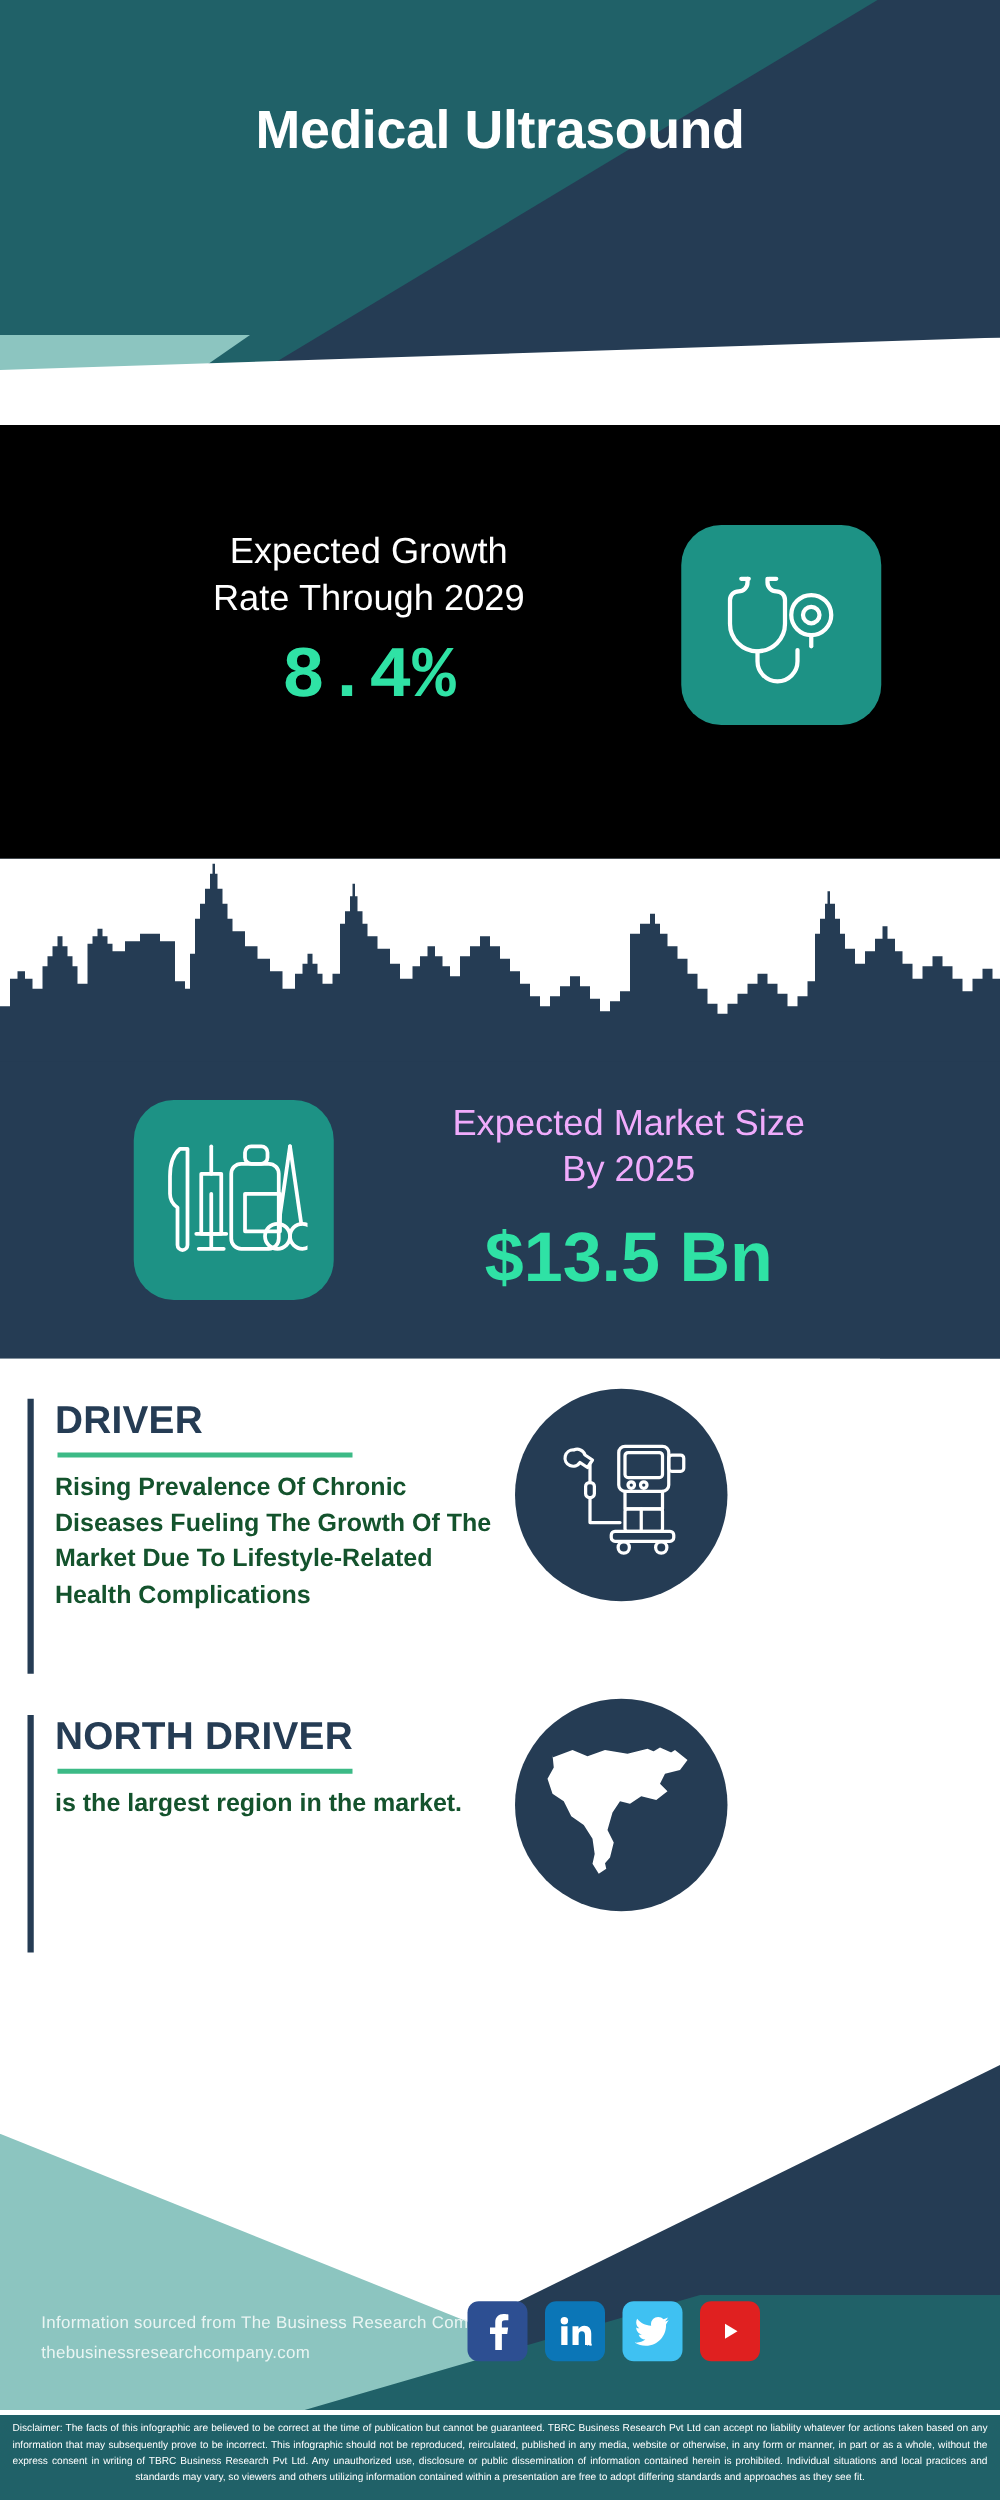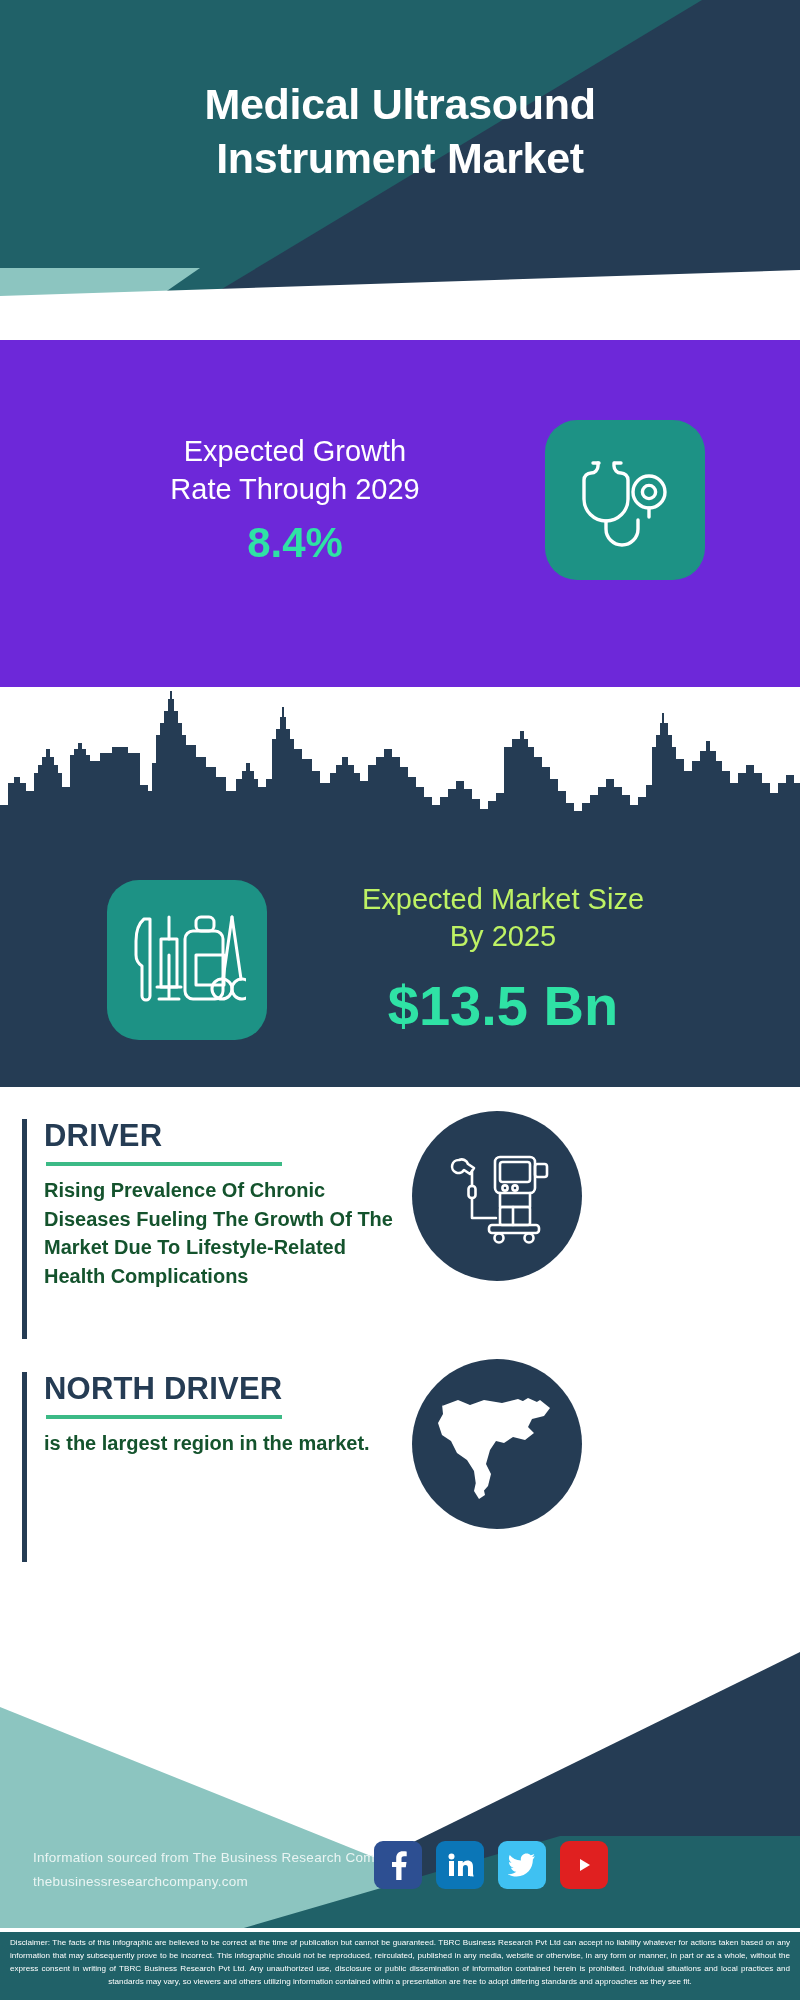--- a/index.html
+++ b/index.html
@@ -49,33 +49,34 @@
   }
   .header-lightteal::after{
     content:""; position:absolute; left:0; top:268px; width:200px; height:72px;
     background:#8cc5c0;
     clip-path: polygon(0 0, 200px 0, 96px 72px, 0 72px);
   }
 
   
   .growth {
     position:absolute; left:0; top:332px; width:800px; height:355px;
-    background:#6d28d9;
+    background:#000000;
   }
   .growth-inner {
     position:absolute; left:0; top:88px; width:800px;
     display:flex; align-items:center; justify-content:center; gap:50px;
   }
   .growth-text { text-align:center; width:400px; }
   .growth-label {
     color:#ffffff; font-size:29px; line-height:1.32; font-weight:normal;
   }
   .growth-value {
-    color:#2fe2a5; font-size:42px; font-weight:bold; line-height:1.2;
+    color:#2fe2a5; font-size:58px; font-weight:bold; line-height:1.2;
     margin-top:10px;
+    font-family:Liberation Mono, monospace;
   }
   .icon-box {
     width:160px; height:160px; border-radius:32px; background:#1d9285;
     display:flex; align-items:center; justify-content:center; flex:0 0 auto;
   }
 
   
   .skyline-wrap {
     position:absolute; left:0; top:687px; width:800px; height:400px;
     background:#253c54;
@@ -85,21 +86,21 @@
     position:absolute; left:0; top:0; width:800px; height:160px;
     background:#ffffff;
   }
   .skyline-svg { position:absolute; left:0; top:0; width:800px; height:162px; display:block; }
 
   .market-row {
     position:absolute; left:0; top:168px; width:800px; height:210px;
     display:flex; align-items:center; justify-content:center; gap:46px;
   }
   .market-text { text-align:center; width:380px; }
-  .market-label { color:#bef264; font-size:29px; line-height:1.3; }
+  .market-label { color:#f0abfc; font-size:29px; line-height:1.3; }
   .market-value { color:#2fe2a5; font-size:56px; font-weight:bold; line-height:1.2; margin-top:16px; }
 
   
   .content { position:absolute; left:0; top:1087px; width:704px; height:545px; background:#ffffff; }
 
   .card { position:absolute; display:block; }
   .card-bar {
     position:absolute; left:0; top:0; width:5px; height:100%;
     background:#253c54;
   }
@@ -180,21 +181,20 @@
 
 <div class="page">
 
   <div class="header">
     <div class="header-teal"></div>
     <div class="header-navy"></div>
     <div class="header-lightteal"></div>
     <div class="header-white-wedge"></div>
     <div class="header-title">
       <div>Medical Ultrasound</div>
-      <div>Instrument Market</div>
     </div>
   </div>
 
   <div class="growth">
     <div class="growth-inner">
       <div class="growth-text">
         <div class="growth-label">Expected Growth</div>
         <div class="growth-label">Rate Through 2029</div>
         <div class="growth-value">8.4%</div>
       </div>

